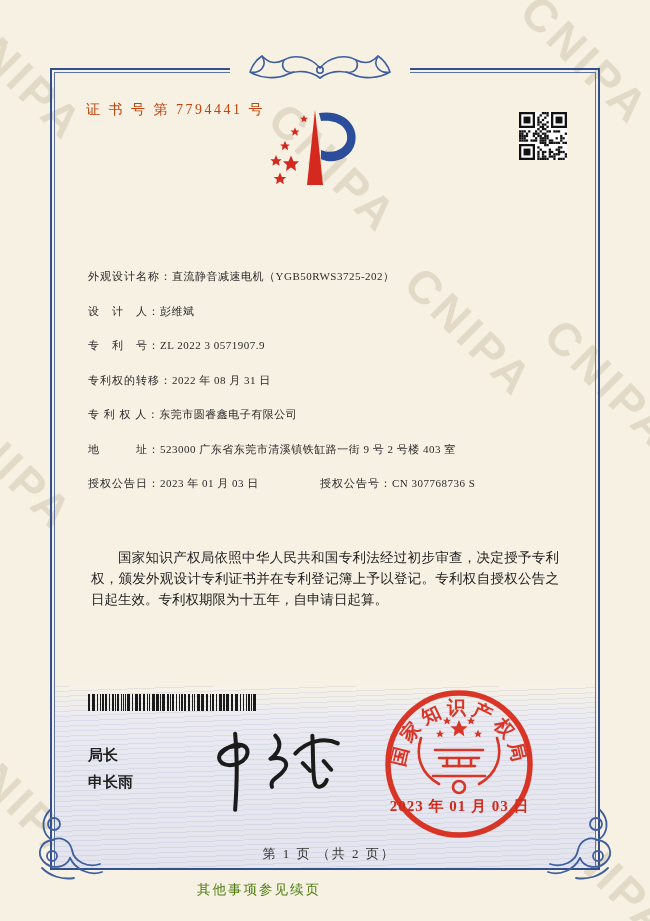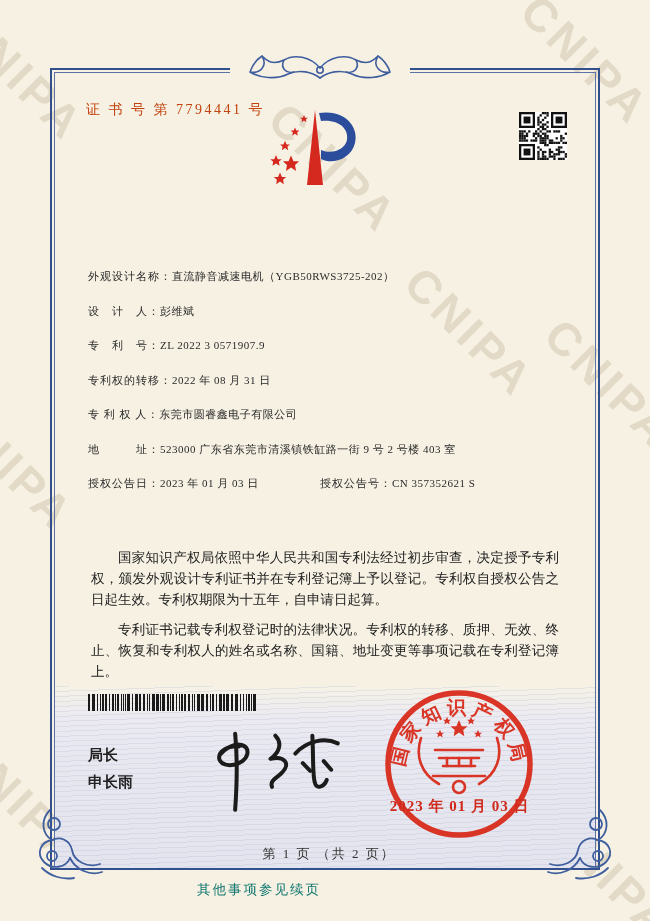--- a/index.html
+++ b/index.html
@@ -30,21 +30,21 @@
   .officials{position:absolute;left:88px;top:741px;
              font-family:"Liberation Sans","DejaVu Sans",sans-serif;
              font-weight:700;font-size:15px;color:#222;line-height:27px;}
   .sig{position:absolute;left:193px;top:722px;z-index:4;}
   .seal{position:absolute;left:383px;top:688px;width:153px;height:153px;z-index:4;opacity:.95;}
   .seal-date{position:absolute;left:372px;top:797px;width:175px;text-align:center;z-index:5;
              font-weight:700;font-size:15px;letter-spacing:1px;color:#cf2a1b;}
   .page-no{position:absolute;left:56px;top:845px;width:546px;text-align:center;
            font-size:13px;letter-spacing:2px;color:#333;z-index:5;}
   .cont-note{position:absolute;left:0;top:881px;width:518px;text-align:center;
-             font-size:13.5px;letter-spacing:2px;color:#0f766e;z-index:3;}
+             font-size:13.5px;letter-spacing:2px;color:#4d7c0f;z-index:3;}
   .ornament{position:absolute;left:222px;top:46px;z-index:3;}
   .flourish{position:absolute;z-index:3;}
   .logo{position:absolute;left:263px;top:107px;z-index:3;}
   .qr{position:absolute;left:519px;top:112px;z-index:3;}
 </style>
 </head>
 <body>
 
 <div class="page">
 
@@ -269,27 +269,26 @@
         <span class="lbl">专利权的转移：</span><span>2022 年 08 月 31 日</span>
       </div>
       <div class="frow">
         <span class="lbl">专 利 权 人：</span><span>东莞市圆睿鑫电子有限公司</span>
       </div>
       <div class="frow">
         <span class="lbl">地　　　址：</span><span>523000 广东省东莞市清溪镇铁缸路一街 9 号 2 号楼 403 室</span>
       </div>
       <div class="frow">
         <span class="lbl">授权公告日：</span><span>2023 年 01 月 03 日</span><span class="grant-gap"></span>
-        <span class="lbl">授权公告号：</span><span>CN 357352621 S</span>
+        <span class="lbl">授权公告号：</span><span>CN 307768736 S</span>
       </div>
     </div>
 
     <div class="paras">
       <p>国家知识产权局依照中华人民共和国专利法经过初步审查，决定授予专利权，颁发外观设计专利证书并在专利登记簿上予以登记。专利权自授权公告之日起生效。专利权期限为十五年，自申请日起算。</p>
-      <p>专利证书记载专利权登记时的法律状况。专利权的转移、质押、无效、终止、恢复和专利权人的姓名或名称、国籍、地址变更等事项记载在专利登记簿上。</p>
     </div>
 
     <svg class="barcode" id="barcode" width="170" height="17" viewBox="0 0 170 17">
         <rect x="0" y="0" width="2" height="17" fill="#1a1a1a"></rect>
         <rect x="4" y="0" width="3" height="17" fill="#1a1a1a"></rect>
         <rect x="9" y="0" width="1" height="17" fill="#1a1a1a"></rect>
         <rect x="12" y="0" width="1" height="17" fill="#1a1a1a"></rect>
         <rect x="14" y="0" width="2" height="17" fill="#1a1a1a"></rect>
         <rect x="17" y="0" width="2" height="17" fill="#1a1a1a"></rect>
         <rect x="21" y="0" width="1" height="17" fill="#1a1a1a"></rect>

